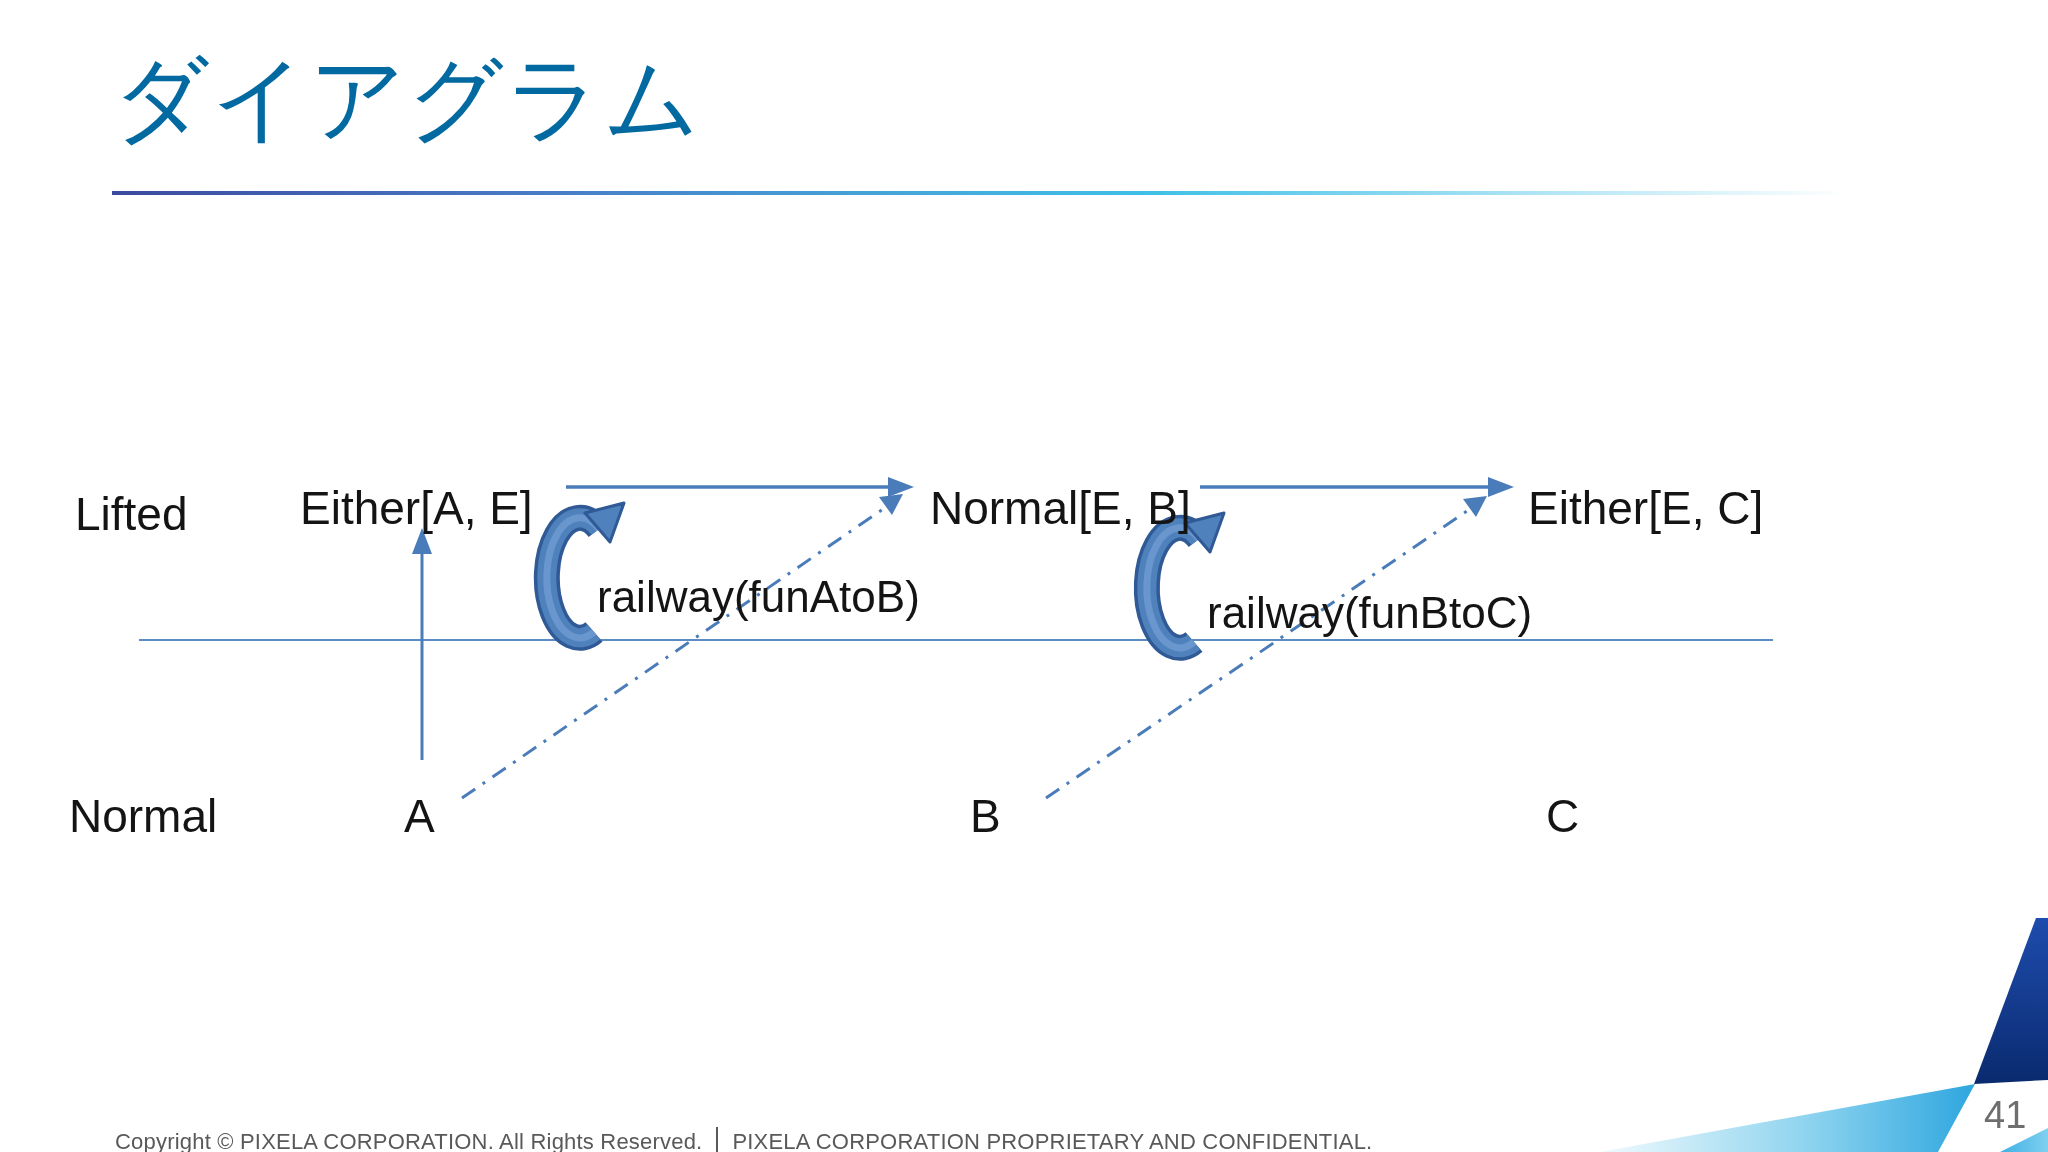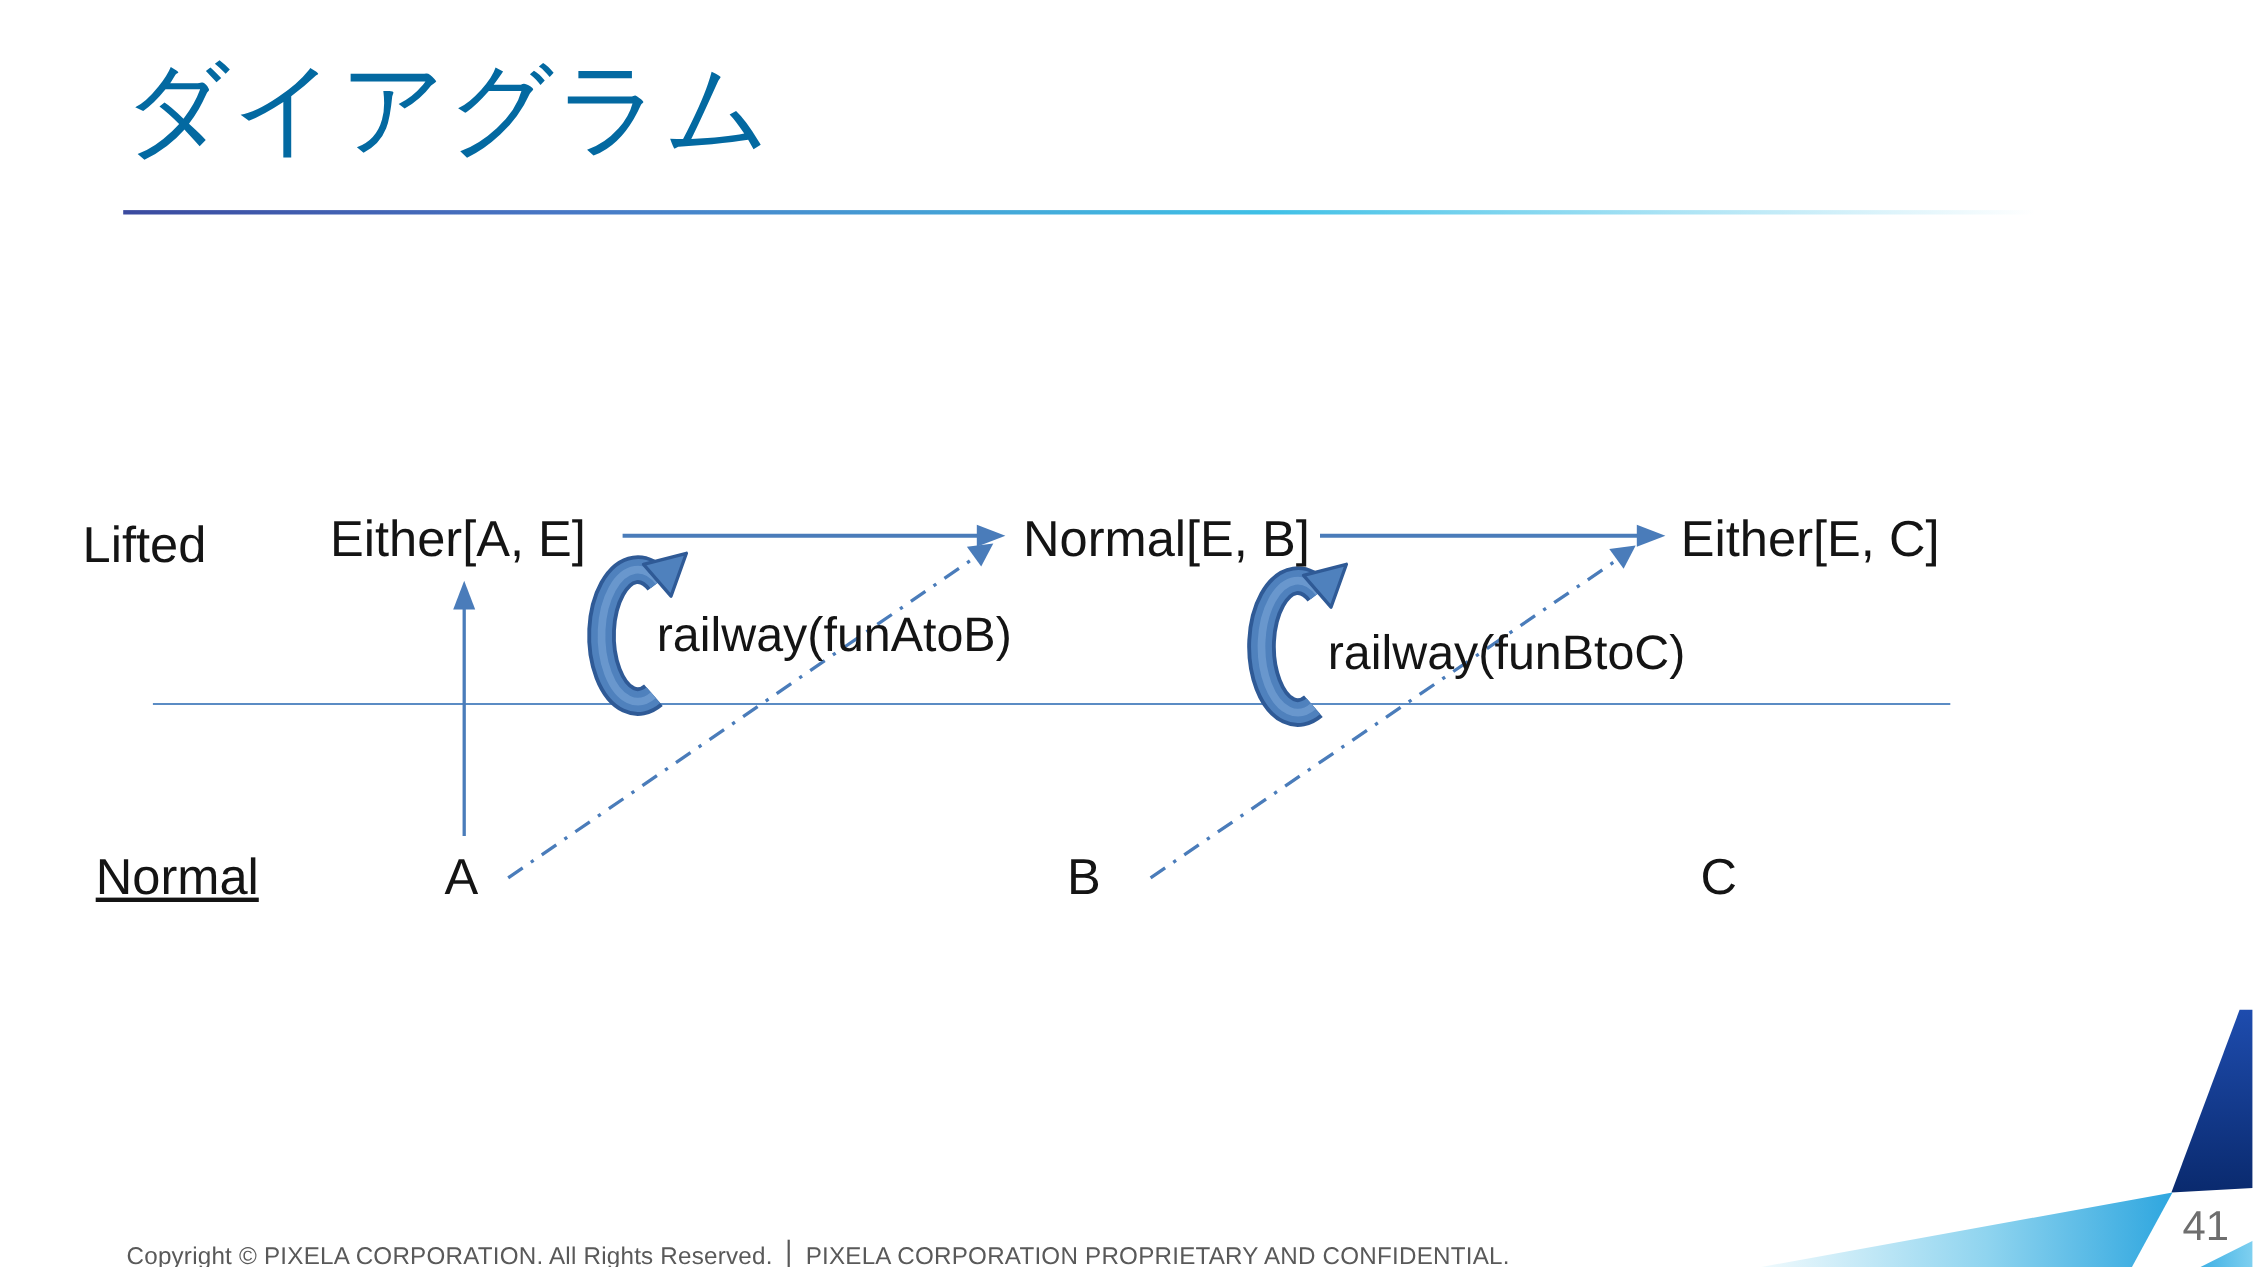--- a/index.html
+++ b/index.html
@@ -19,20 +19,21 @@
   .title-rule{
     position:absolute;left:112px;top:191px;width:1792px;height:4px;
     background:linear-gradient(to right,
       #3b4a9f 0%, #4877c5 22%, #44a9d9 45%, #3fc0e6 58%,
       #a8e2f4 78%, rgba(255,255,255,0) 97%);
   }
   .diagram-svg{position:absolute;left:0;top:0;width:2048px;height:1152px;}
   .dlabel{
     position:absolute;color:#141414;font-size:46px;line-height:1.1;
     white-space:nowrap;
+    margin-top:19px;
   }
   .railway-label{font-size:44px;}
   .footer{
     position:absolute;left:115px;top:1092px;
     display:flex;align-items:center;
     font-size:22px;color:#595959;letter-spacing:0.2px;
     white-space:nowrap;
     margin-top:35px;
   }
   .footer-divider{
@@ -111,21 +112,21 @@
   </svg>
 
   <div class="dlabel" style="left:75px;top:470px;">Lifted</div>
   <div class="dlabel" style="left:300px;top:464px;text-align:center;">Either[A, E]</div>
   <div class="dlabel" style="left:930px;top:464px;">Normal[E, B]</div>
   <div class="dlabel" style="left:1528px;top:464px;">Either[E, C]</div>
 
   <div class="dlabel railway-label" style="left:597px;top:554px;">railway(funAtoB)</div>
   <div class="dlabel railway-label" style="left:1207px;top:570px;">railway(funBtoC)</div>
 
-  <div class="dlabel" style="left:87px;top:772px;text-decoration:underline;">Normal</div>
+  <div class="dlabel" style="left:69px;top:772px;">Normal</div>
   <div class="dlabel" style="left:404px;top:772px;">A</div>
   <div class="dlabel" style="left:970px;top:772px;">B</div>
   <div class="dlabel" style="left:1546px;top:772px;">C</div>
 
   <div class="footer">
     <span>Copyright © PIXELA CORPORATION. All Rights Reserved.</span>
     <span class="footer-divider"></span>
     <span>PIXELA CORPORATION PROPRIETARY AND CONFIDENTIAL.</span>
   </div>
 

